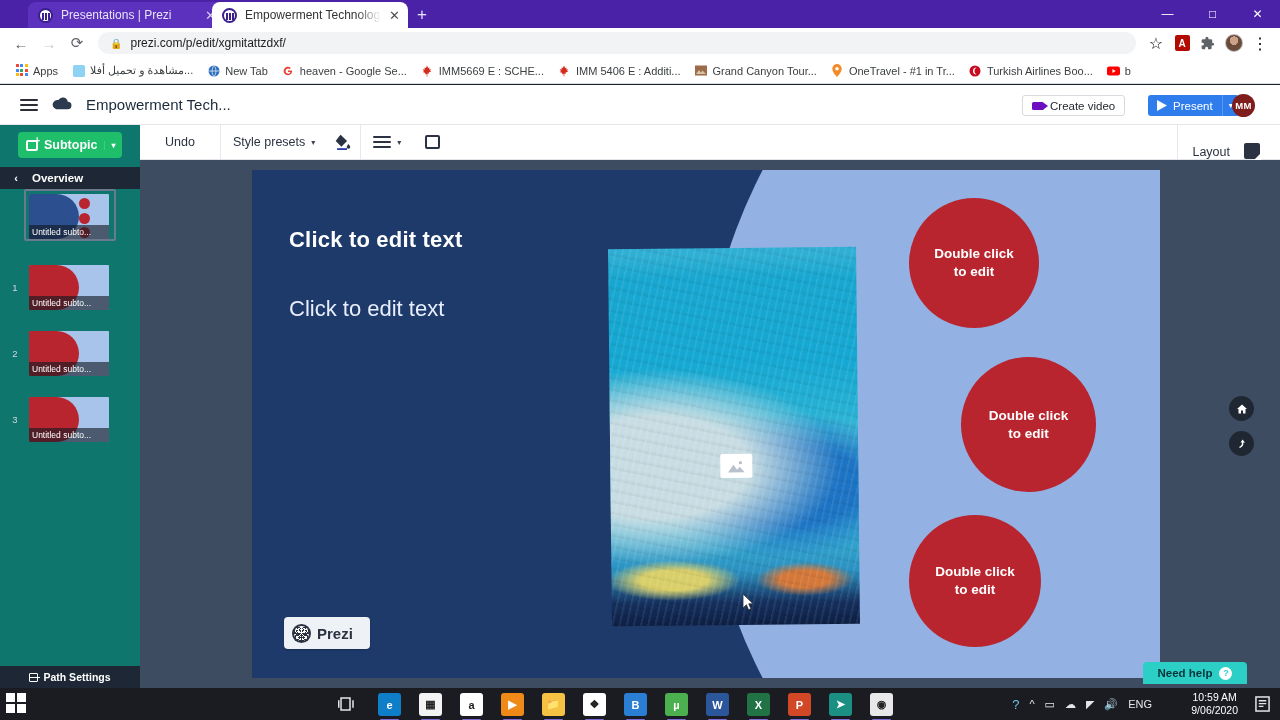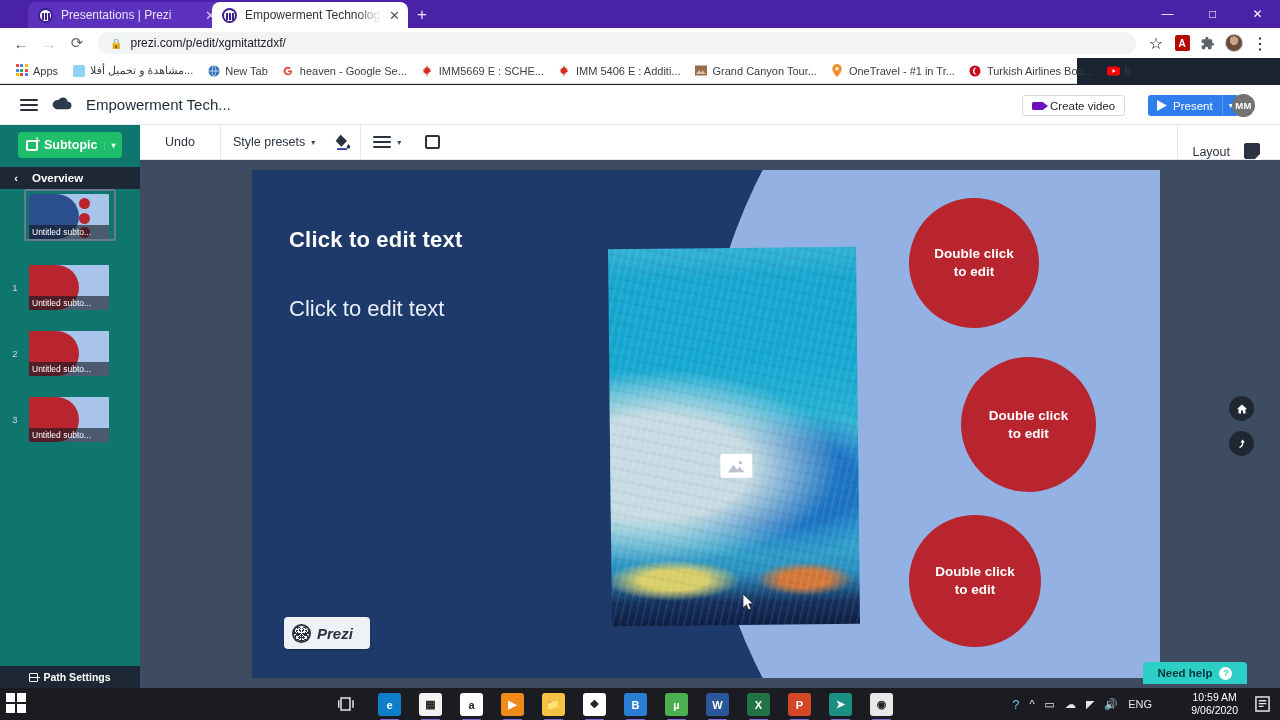--- a/index.html
+++ b/index.html
@@ -70,21 +70,21 @@
   .lock { font-size: 10px; color: #5f6368; }
   .extbtn { width: 24px; height: 24px; display: flex; align-items: center; justify-content: center; }
   .pdf-ico { width: 15px; height: 16px; background: #b30b00; color: #fff; font-size: 10px;
              display:flex; align-items:center; justify-content:center; border-radius:2px; font-weight:bold;}
   .avatar-ico { width: 18px; height: 18px; border-radius: 50%;
                 background: radial-gradient(circle at 50% 35%, #caa189 0 32%, #6b4a3a 33% 100%);
                 border: 1px solid #bbb; }
 
   
   .bookmarks {
-    position: absolute; left: 0; top: 58px; width: 1077px; height: 26px;
+    position: absolute; left: 0; top: 58px; width: 1280px; height: 26px;
     background: #fff; display: flex; align-items: center; padding-left: 8px;
     border-bottom: 1px solid #dadce0; font-size: 11px; color: #3c4043;
   }
   .bm { display: flex; align-items: center; gap: 5px; padding: 0 7px; height: 22px;
         white-space: nowrap; border-radius: 3px; }
   .bm-ico { width: 13px; height: 13px; flex: 0 0 auto; display:flex;align-items:center;justify-content:center;
             font-size: 10px; border-radius: 2px; }
   .apps-grid { display:grid; grid-template-columns:repeat(3,3px); grid-template-rows:repeat(3,3px);
                gap:1.5px; }
   .apps-grid i { display:block; width:3px; height:3px; border-radius:.5px; }
@@ -117,21 +117,21 @@
     border-top: 3px solid transparent; border-bottom: 3px solid transparent; border-left: 4px solid #6d0fc0; }
   .present {
     position: absolute; left: 1148px; top: 95px; height: 21px; display: flex;
     border-radius: 3px; overflow: hidden; background: #2f7ded; color: #fff; font-size: 11.5px;
   }
   .present .pmain { display: flex; align-items: center; gap: 6px; padding: 0 9px; }
   .present .pcaret { width: 17px; display: flex; align-items: center; justify-content: center;
                      border-left: 1px solid #5a9bf2; font-size: 8px; }
   .user-badge {
     position: absolute; left: 1232px; top: 94px; width: 23px; height: 23px; border-radius: 50%;
-    background: #737373; color: #fff; font-size: 9.5px; font-weight: bold;
+    background: #7f1d1d; color: #fff; font-size: 9.5px; font-weight: bold;
     display: flex; align-items: center; justify-content: center; letter-spacing: .3px;
   }
 
   
   .prezi-toolbar {
     position: absolute; left: 140px; top: 125px; width: 1140px; height: 35px;
     background: #fff; border-bottom: 1px solid #e1e4e8;
     display: flex; align-items: center;
   }
   .undo-btn { width: 80px; text-align: center; font-size: 12.5px; color: #2b3241; }
@@ -222,21 +222,21 @@
       repeating-linear-gradient(12deg, rgba(0,0,0,.22) 0 1px, rgba(0,0,0,0) 4px 11px);
   }
   .img-placeholder {
     position: absolute; left: 110px; top: 206px; width: 32px; height: 24px;
     background: #fff; border-radius: 2px; display: flex; align-items: center; justify-content: center;
   }
   .img-placeholder svg { display: block; }
   .prezi-logo {
     position: absolute; left: 32px; top: 447px; width: 86px; height: 32px;
     background: #eef1f6; border-radius: 4px; display: flex; align-items: center; gap: 6px;
-    padding-left: 8px; box-shadow: 0 1px 2px rgba(0,0,0,.25); font-style: italic;
+    padding-left: 8px; box-shadow: 0 1px 2px rgba(0,0,0,.25);
   }
   .prezi-mark { width: 19px; height: 19px; border-radius: 50%; background: #2b3241; position: relative; }
   .prezi-mark::after {
     content:""; position:absolute; inset:2px; border-radius:50%;
     background: repeating-conic-gradient(#fff 0 3deg, #2b3241 3deg 7deg);
   }
   .prezi-logo span { font-size: 15px; font-weight: bold; color: #2b3241; }
   .circle {
     position: absolute; border-radius: 50%; background: #b8252f; color: #fff;
     display: flex; align-items: center; justify-content: center; text-align: center;

